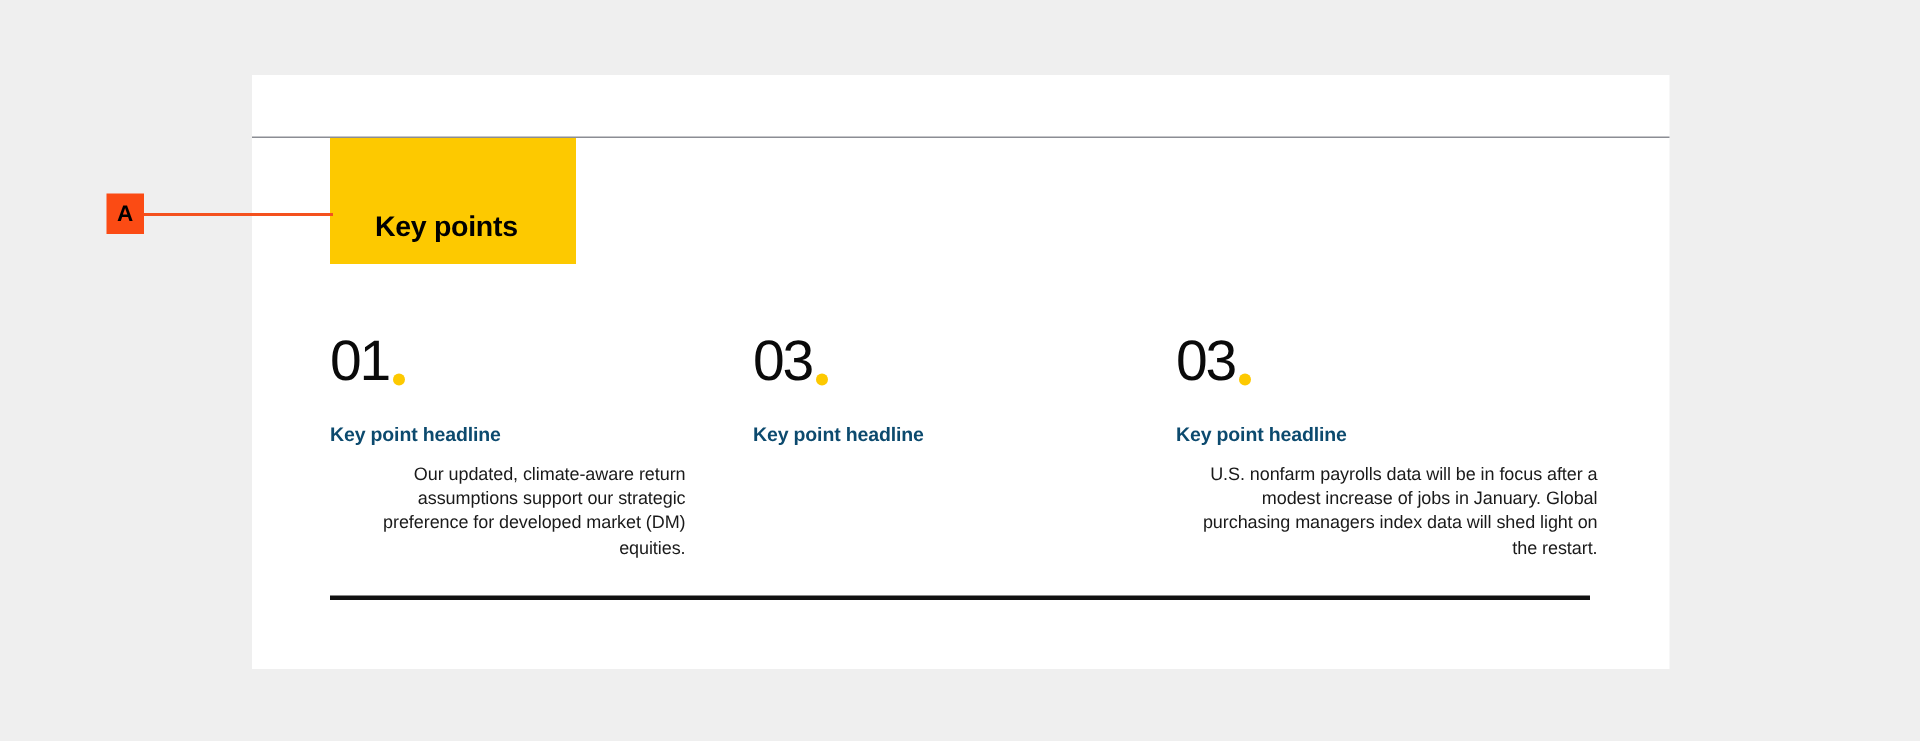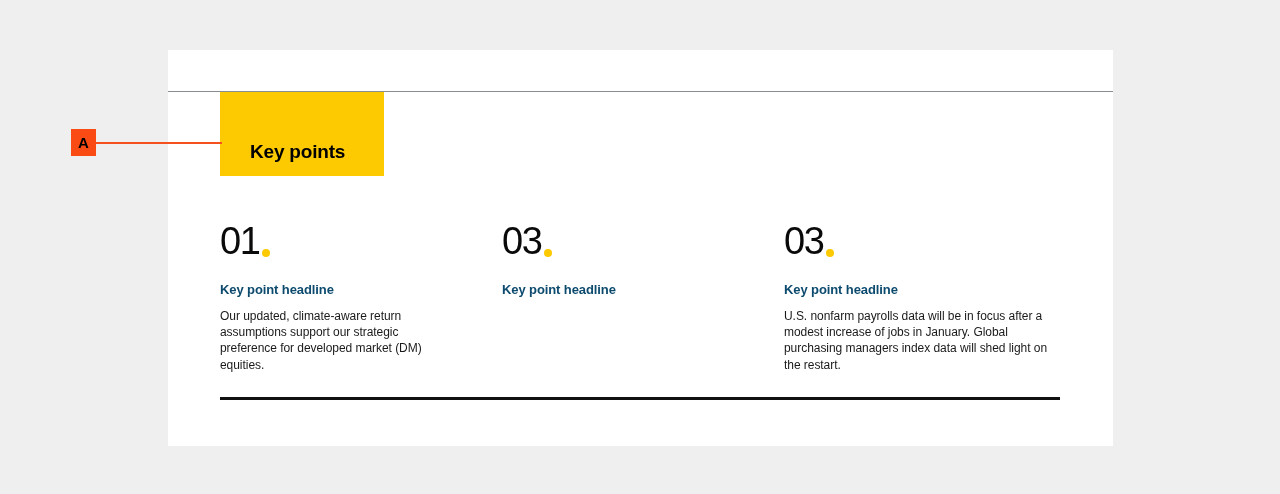--- a/index.html
+++ b/index.html
@@ -132,20 +132,21 @@
     letter-spacing: -0.1px;
   }
 
   .kp-body {
     font-size: 12px;
     font-weight: normal;
     color: #1a1a1a;
     line-height: 1.37;
     margin: 0;
     letter-spacing: -0.05px;
+    text-align: right;
   }
 
   
   .bottom-rule {
     position: absolute;
     left: 52px;
     top: 347px;
     width: 840px;
     height: 3px;
     background: #111111;

